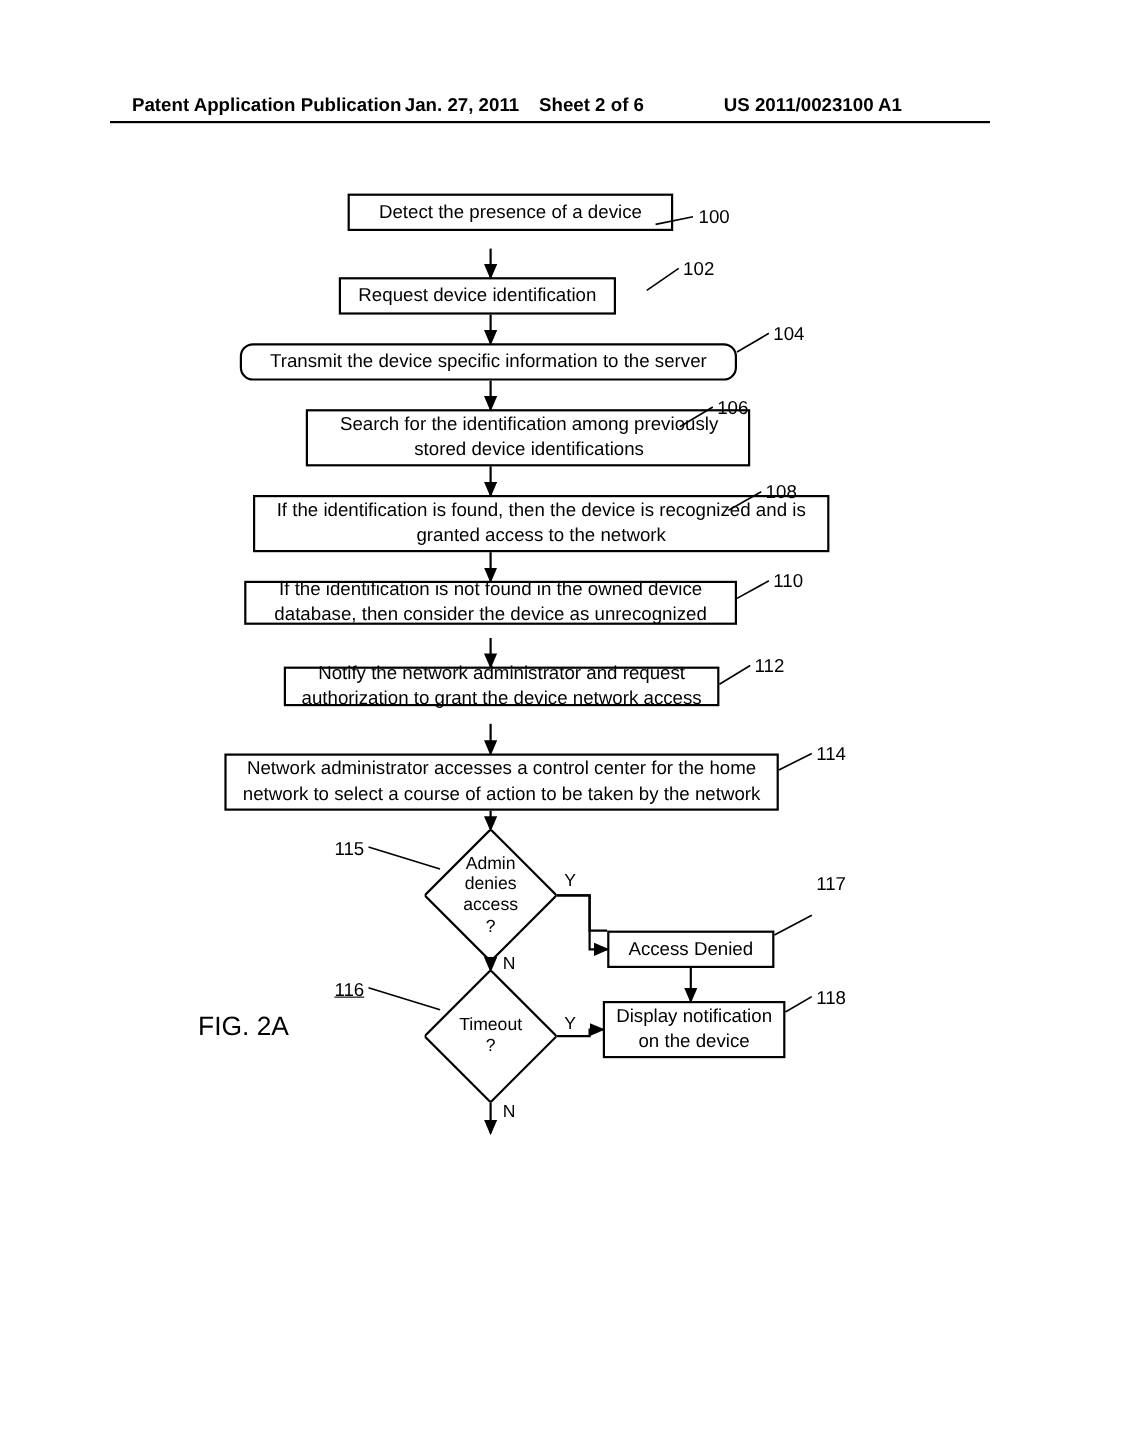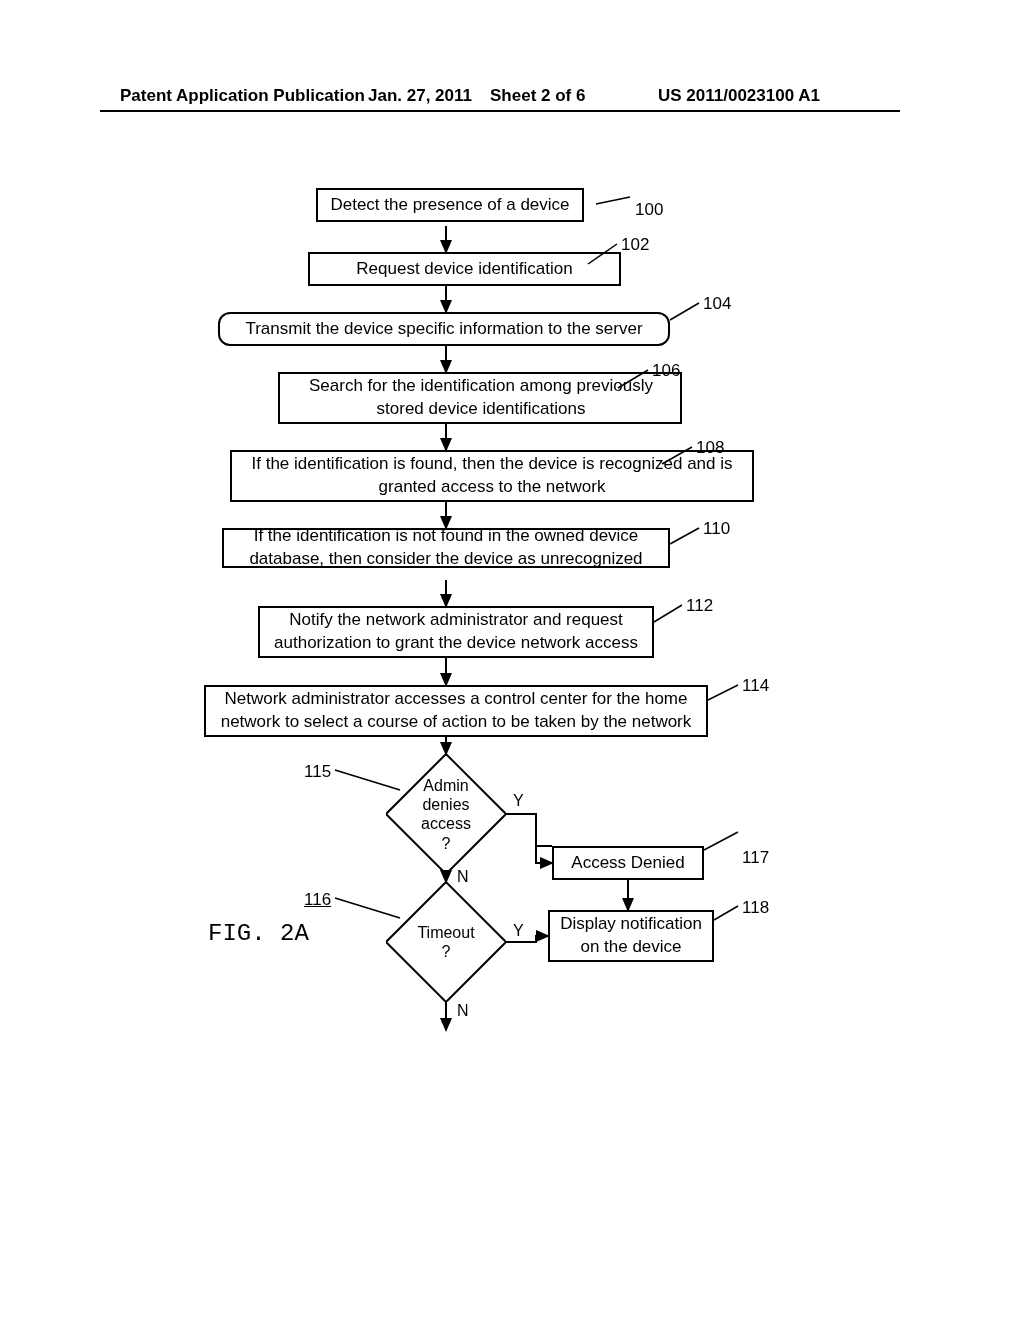--- a/index.html
+++ b/index.html
@@ -92,63 +92,63 @@
 <div class="header">
   <span class="left">Patent Application Publication</span>
   <span class="mid">Jan. 27, 2011</span>
   <span class="sheet">Sheet 2 of 6</span>
   <span class="right">US 2011/0023100 A1</span>
 </div>
 <div class="header-rule"></div>
 
 <div class="diagram">
 
-  <div class="box" style="left:316px; top:18px;  width:268px; height:34px;">Detect the presence of a device</div>
-  <div class="box" style="left:308px; top:82px;  width:313px; height:34px;">Request device identification</div>
+  <div class="box" style="left:316px; top:6px;  width:296px; height:34px;">Detect the presence of a device</div>
+  <div class="box" style="left:308px; top:82px;  width:252px; height:34px;">Request device identification</div>
   <div class="box" style="left:218px; top:142px; width:452px; height:34px;border-radius:12px;">Transmit the device specific information to the server</div>
   <div class="box" style="left:278px; top:202px; width:404px; height:52px;padding-left:12px;">Search for the identification among previously stored device identifications</div>
   <div class="box" style="left:230px; top:280px; width:524px; height:52px;">If the identification is found, then the device is recognized and is granted access to the network</div>
   <div class="box" style="left:222px; top:358px; width:448px; height:40px;">If the identification is not found in the owned device database, then consider the device as unrecognized</div>
-  <div class="box" style="left:258px; top:436px; width:396px; height:52px;">Notify the network administrator and request authorization to grant the device network access</div>
+  <div class="box" style="left:258px; top:436px; width:396px; height:36px;">Notify the network administrator and request authorization to grant the device network access</div>
   <div class="box" style="left:204px; top:515px; width:504px; height:52px;">Network administrator accesses a control center for the home network to select a course of action to be taken by the network</div>
   <div class="box" style="left:552px; top:676px; width:152px; height:34px;">Access Denied</div>
   <div class="box" style="left:548px; top:740px; width:166px; height:52px;">Display notification on the device</div>
 
   <div class="diamond" style="left:386px; top:584px;">
     <svg viewBox="0 0 120 120">
         <polygon points="60,0 120,60 60,120 0,60" fill="#fff" stroke="#000" stroke-width="2"></polygon>
       </svg>
     <div class="dlabel">Admin denies access ?</div>
   </div>
   <div class="diamond" style="left:386px; top:712px;">
     <svg viewBox="0 0 120 120">
         <polygon points="60,0 120,60 60,120 0,60" fill="#fff" stroke="#000" stroke-width="2"></polygon>
       </svg>
     <div class="dlabel">Timeout ?</div>
   </div>
 
-  <div class="ref" style="left:635px; top:18px;margin-top:12px;">100</div>
+  <div class="ref" style="left:635px; top:18px;">100</div>
   <div class="ref" style="left:621px; top:65px;">102</div>
   <div class="ref" style="left:703px; top:124px;">104</div>
   <div class="ref" style="left:652px; top:191px;">106</div>
   <div class="ref" style="left:696px; top:268px;">108</div>
   <div class="ref" style="left:703px; top:349px;">110</div>
   <div class="ref" style="left:686px; top:426px;">112</div>
   <div class="ref" style="left:742px; top:506px;">114</div>
   <div class="ref" style="left:304px; top:592px;">115</div>
   <div class="ref" style="left:304px; top:720px;text-decoration:underline;">116</div>
-  <div class="ref" style="left:742px; top:678px;">117</div>
+  <div class="ref" style="left:742px; top:624px;">117</div>
   <div class="ref" style="left:742px; top:728px;">118</div>
 
   <div class="small-label" style="left:513px; top:622px;">Y</div>
   <div class="small-label" style="left:457px; top:698px;">N</div>
   <div class="small-label" style="left:513px; top:752px;">Y</div>
   <div class="small-label" style="left:457px; top:832px;">N</div>
 
-  <div class="figcap" style="left:208px; top:750px;font-family:Liberation Mono, monospace;">FIG. 2A</div>
+  <div class="figcap" style="left:180px; top:750px;">FIG. 2A</div>
 
 </div>
 
 <svg class="connectors">
   <defs>
     <marker id="arrow" markerWidth="10" markerHeight="10" refX="6" refY="3" orient="auto">
       <path d="M0,0 L7,3 L0,6 Z" fill="#000"></path>
     </marker>
   </defs>
 

